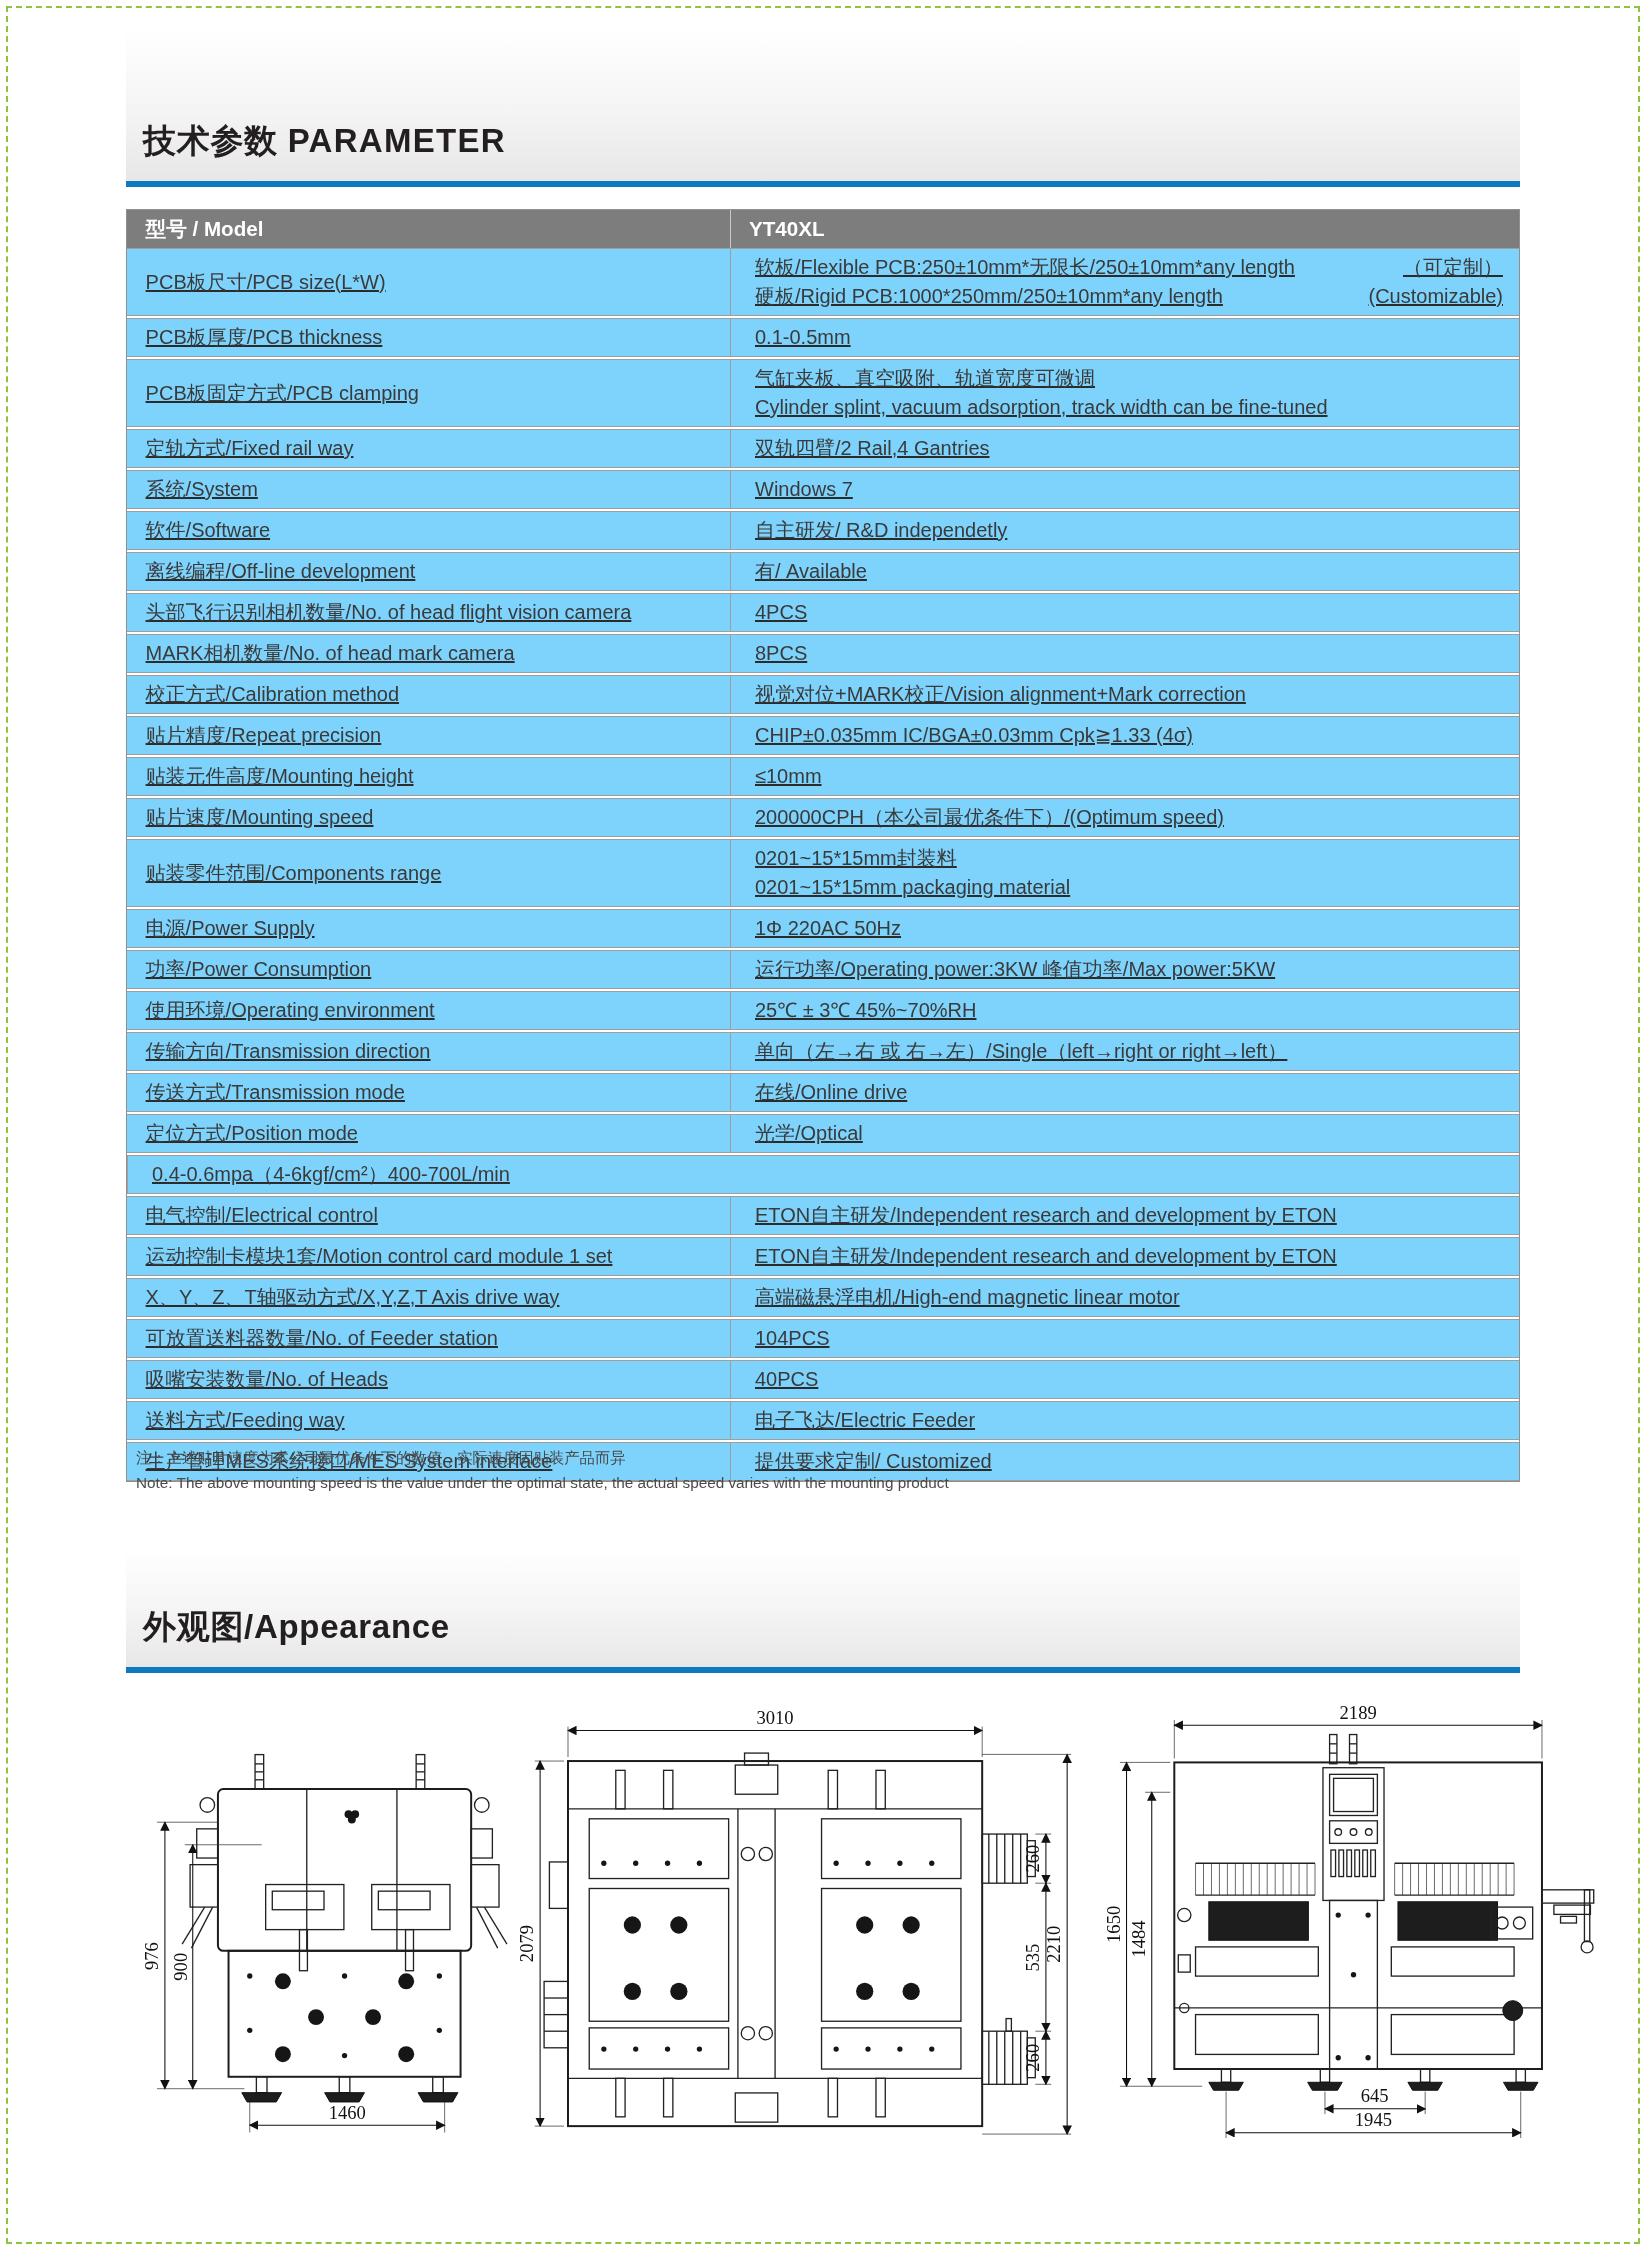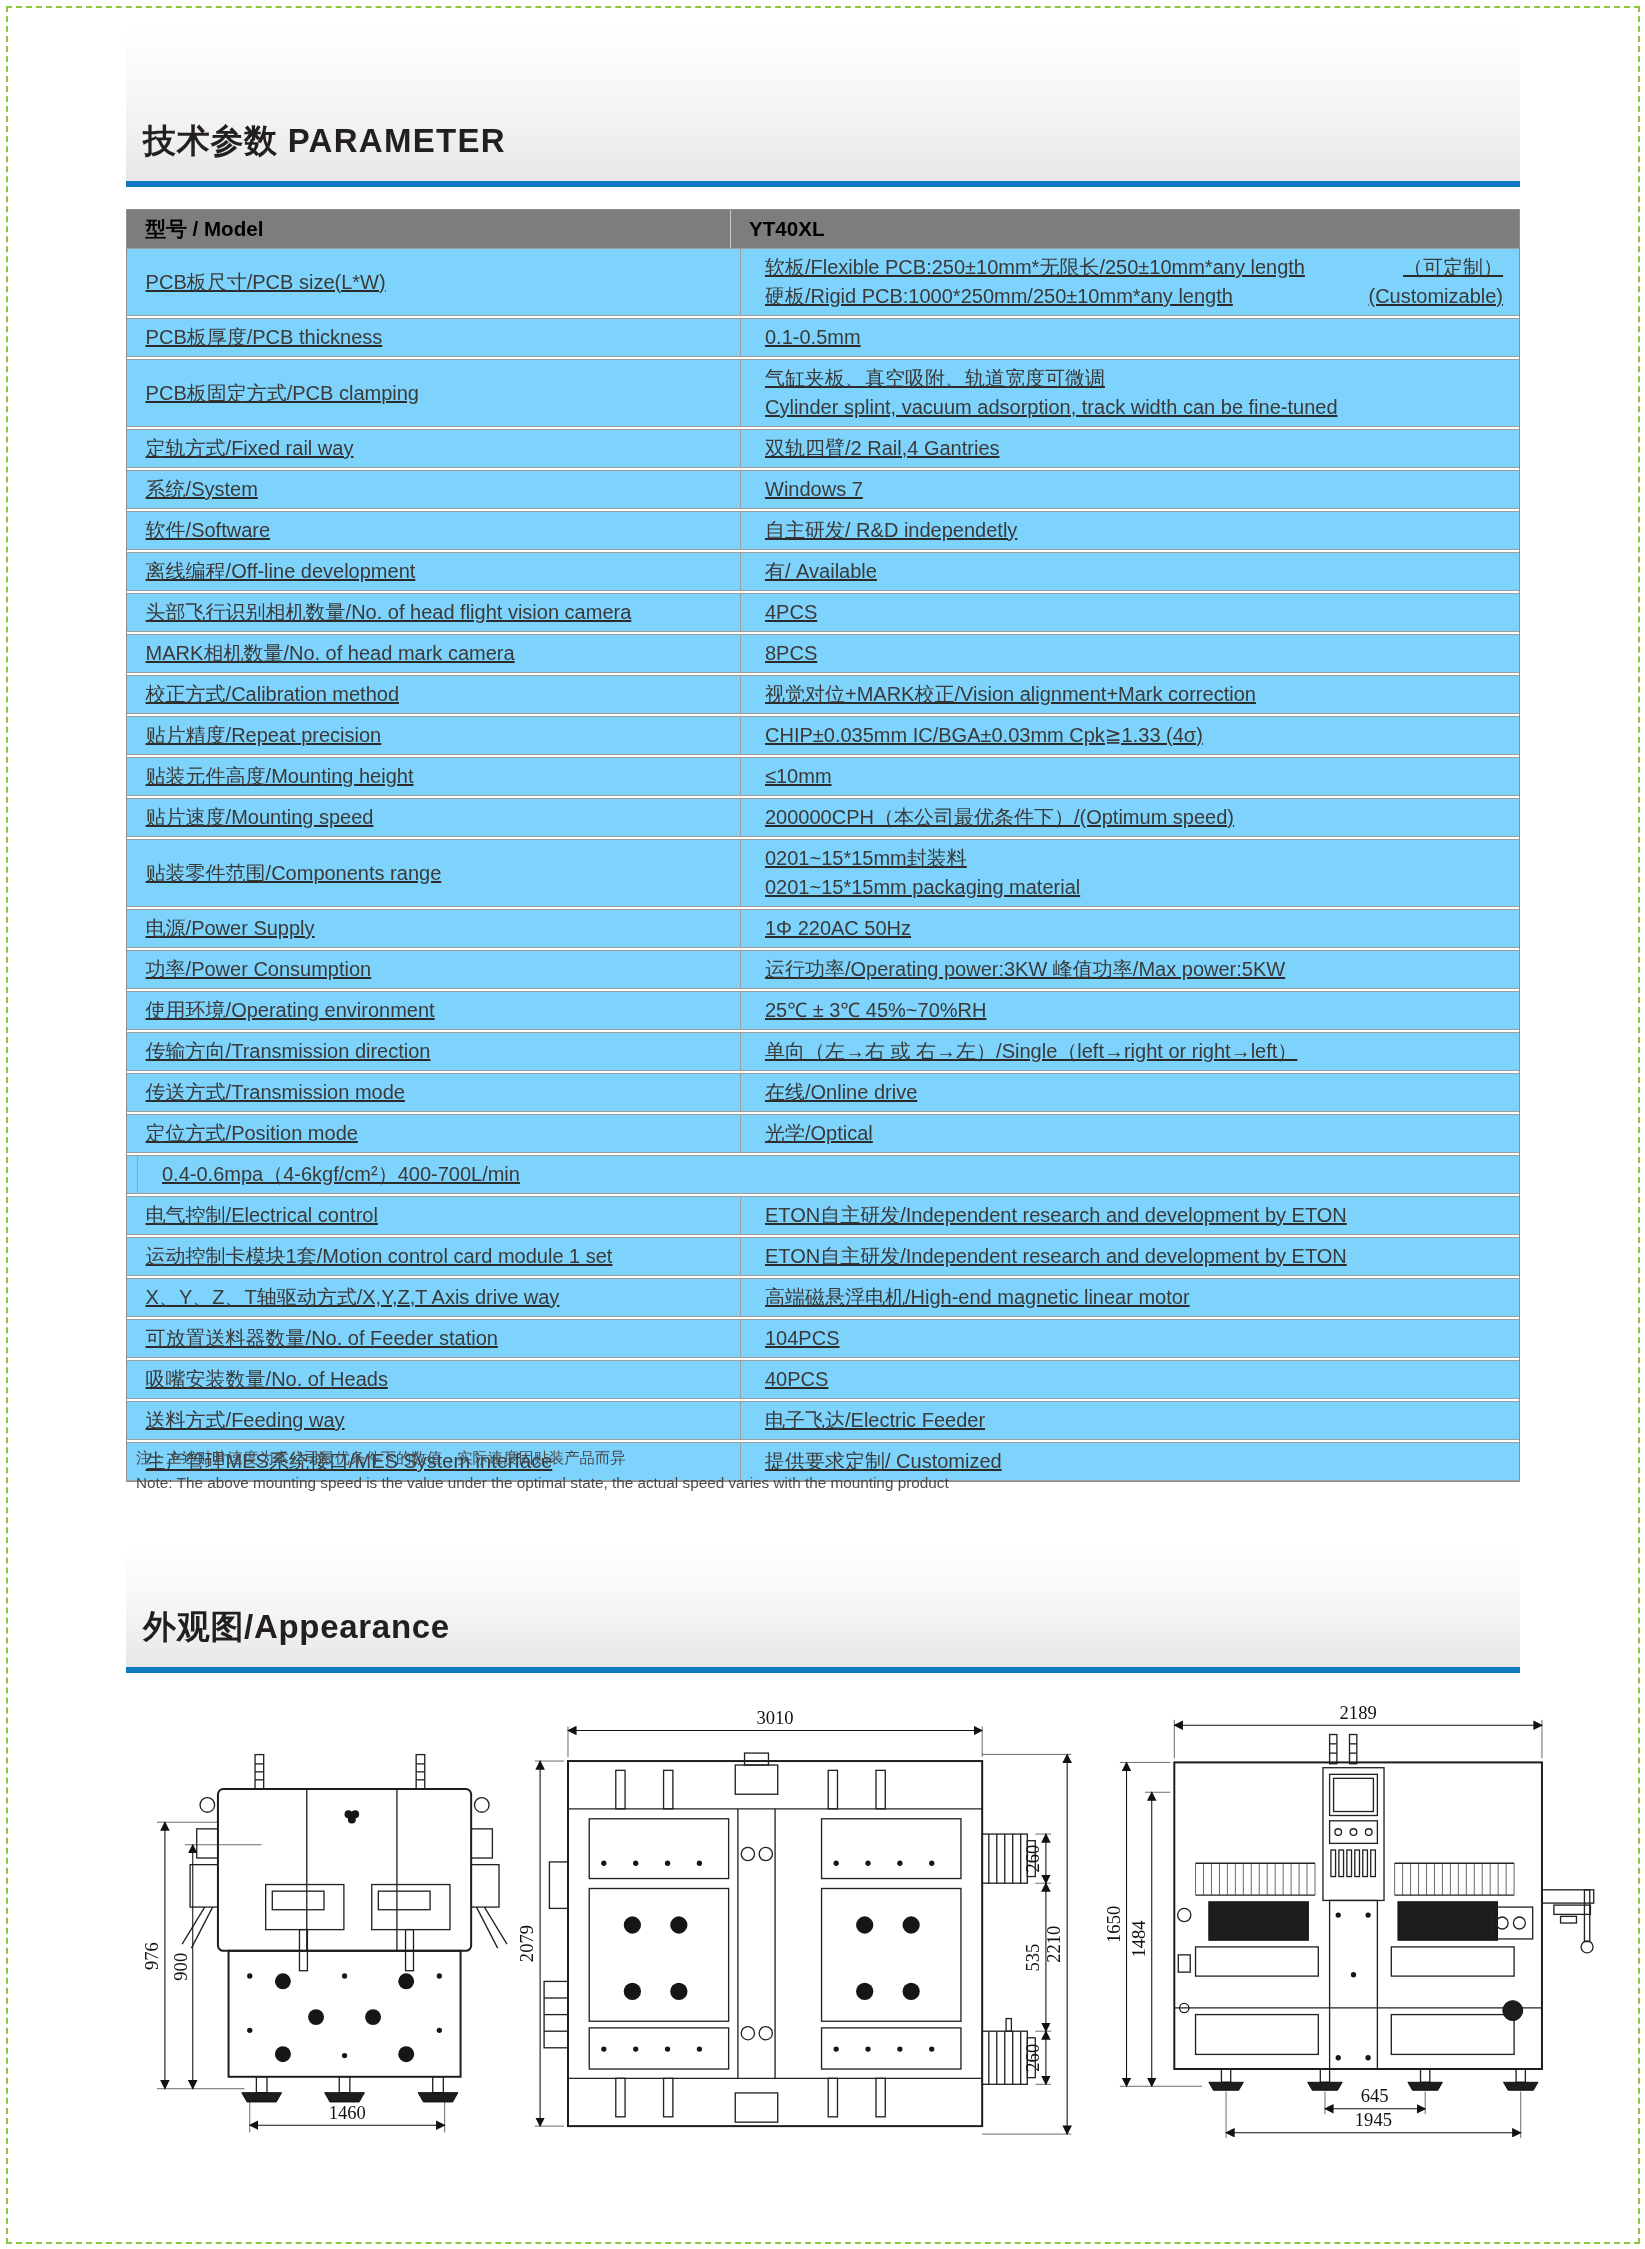--- a/index.html
+++ b/index.html
@@ -26,35 +26,35 @@
   .blue-rule { position:absolute; left:126px; width:1394px; height:6px; background:#0e79c0; }
   #rule-parameter { top:181px; }
   #rule-appearance { top:1667px; }
 
   
   .spec-table {
     position:absolute; left:126px; top:209px; width:1394px;
     border:1.3px solid #8f8f8f; background:#fff; box-sizing:border-box;
   }
   .t-header {
-    display:flex; background:#7d7d7d; color:#000000; font-weight:bold;
+    display:flex; background:#7d7d7d; color:#ffffff; font-weight:bold;
     height:38px; font-size:20.6px; align-items:stretch;
   }
   .t-header .param { width:603px; display:flex; align-items:center; padding-left:18.6px; box-sizing:border-box; }
   .t-header .value { flex:1; display:flex; align-items:center; padding-left:18px; border-left:1.3px solid #c9c9c9; box-sizing:border-box; }
   .t-row { display:flex; border-top:1.3px solid #9e9e9e; border-bottom:1.3px solid #9e9e9e; background:#7dd3fc;text-decoration:underline; }
   .t-row + .t-row { margin-top:2px; }
   .t-row .param {
     width:603px; padding:2.7px 8px 2.7px 18.6px; min-height:34px;
     display:flex; align-items:center; font-size:20px; color:#3a3a3a; box-sizing:border-box;
   }
   .t-row .value {
     flex:1; border-left:1.3px solid #9e9e9e; padding:4px 16px 4px 24px;
     display:flex; flex-direction:column; justify-content:center;
-    font-size:20px; color:#3a3a3a; box-sizing:border-box;margin-left:10px;
+    font-size:20px; color:#3a3a3a; box-sizing:border-box;
   }
   .vline { line-height:29px; }
   .vline.split { display:flex; justify-content:space-between; gap:13.3px; }
 
   
   .note { position:absolute; left:136px; top:1446px; font-size:15.3px; color:#4a4a4a; line-height:24.6px; }
 
   
   .drawings { position:absolute; left:126px; top:1696px; width:1500px; height:478px; }
   .drw { position:absolute; }

